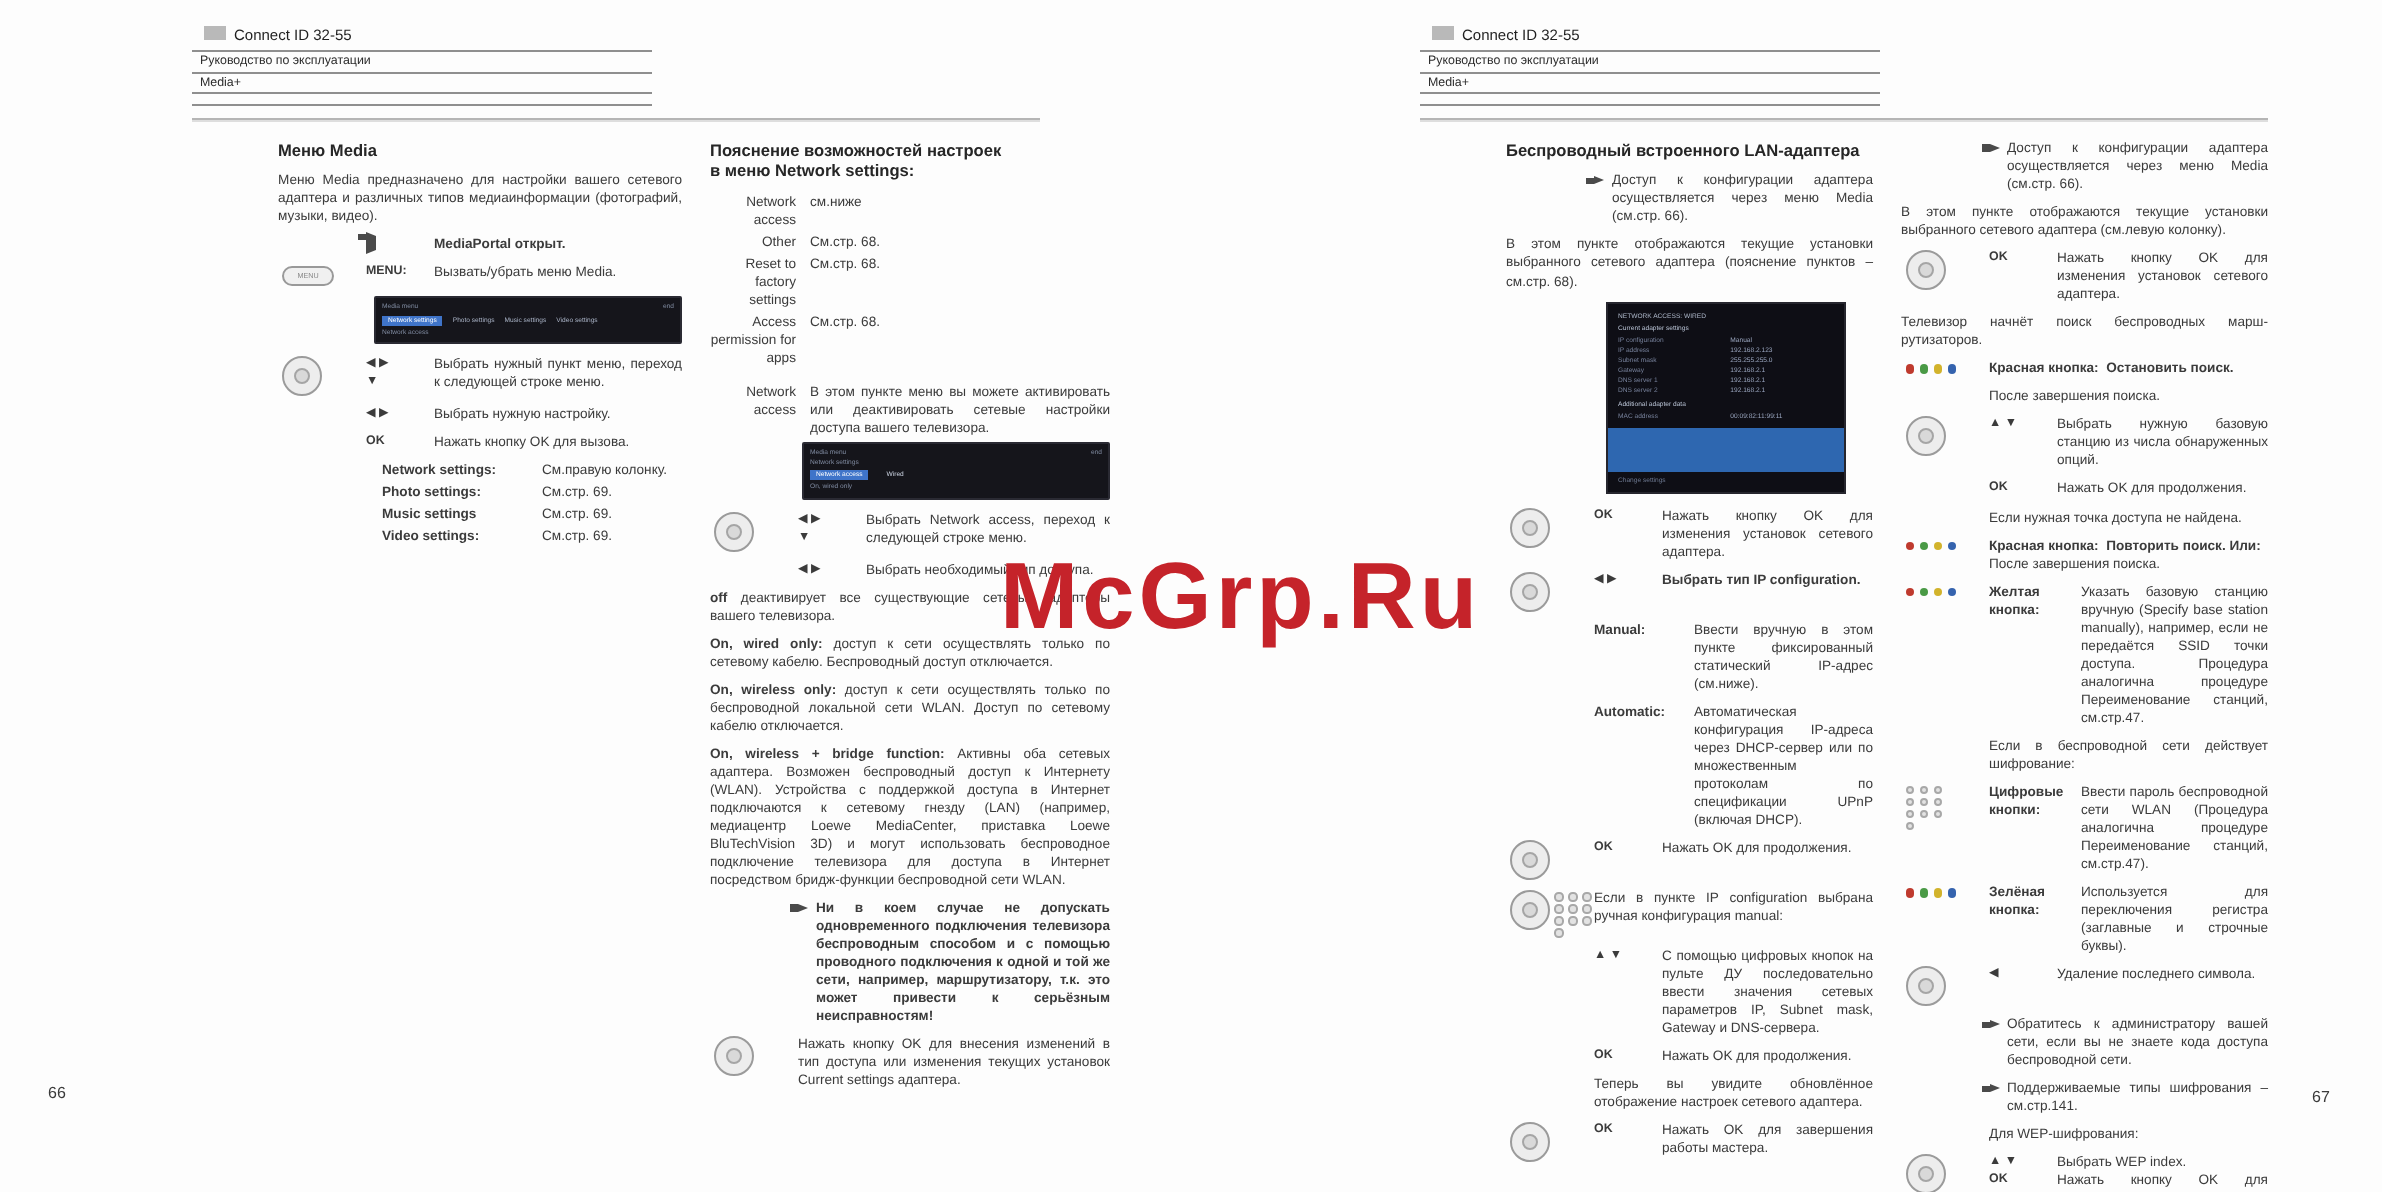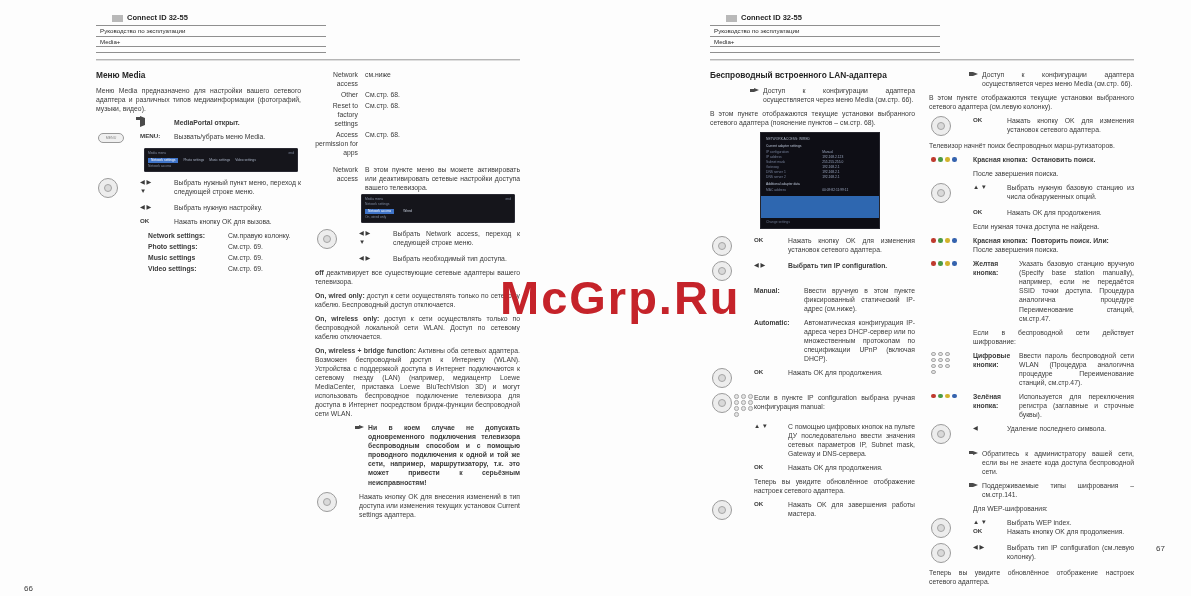--- a/index.html
+++ b/index.html
@@ -9,29 +9,29 @@
     font-family:"Liberation Sans","DejaVu Sans",sans-serif;
     color:#3b3b3b;
     position:relative;
     overflow:hidden;
   }
   .page { position:absolute; top:13px; width:424px; }
   #page66 { left:96px; }
   #page67 { left:710px; }
 
   
-  .hdr-title { display:flex; align-items:flex-end; gap:4px; font-size:7.5px; font-weight:bold; color:#1f1f1f; margin-left:16px;}
+  .hdr-title { display:flex; align-items:flex-start; gap:4px; font-size:7.5px; font-weight:normal; color:#1f1f1f; margin-left:6px;}
   .hdr-sq { width:11px; height:7px; background:#b9b9b9; flex:none; }
   .hdr-lines { width:230px; border-top:1px solid #8f8f8f; margin-top:3px; font-size:6.2px; color:#2c2c2c; }
   .hdr-line { border-bottom:1px solid #8f8f8f; padding:1px 0 1.5px 4px; min-height:8px; }
   .hdr-line.empty { min-height:6px; }
   .hdr-band { margin-top:6px; border-top:1px solid #b5b5b5; border-bottom:1px solid #dedede; height:2px; }
 
   
-  .cols { display:flex; gap:14px; margin-top:9px; }
+  .cols { display:flex; gap:14px; margin-top:9px;margin-left:43px; }
   .col { width:205px; font-size:6.8px; line-height:1.33; }
   h3 { font-size:8.3px; color:#262626; margin-bottom:6px; line-height:1.25; }
   .pre { white-space:pre-line; }
   p { margin-bottom:5px; text-align:justify; }
   .b { font-weight:bold; }
 
   .row { display:flex; margin-bottom:5px; align-items:flex-start; }
   .ic { width:44px; flex:none; display:flex; gap:2px; padding-left:2px; }
   .keys { width:34px; flex:none; font-weight:bold; font-size:6.2px; white-space:pre-line; line-height:1.45; }
   .txt { flex:1; text-align:justify; }
@@ -70,21 +70,21 @@
   .scr3 { margin:3px 0 7px 50px; width:120px; background:#0e0e15; padding:4px 5px 0; font-size:3.3px; color:#8d97ad; line-height:1.5; border:1px solid #26262e; }
   .s3title { color:#aeb8ca; margin-bottom:2px; }
   .s3sect { color:#b9c3d5; margin:2px 0 1px; }
   .s3row { display:flex; }
   .s3l { width:52%; flex:none; color:#76809a; }
   .s3v { color:#9aa6bf; }
   .s3band { height:22px; background:#2e67b0; margin:3px -5px 0; }
   .s3foot { margin:0 -5px; padding:2px 5px 3px; color:#6d7890; }
 
   .pagenum { position:absolute; font-size:8px; color:#3b3b3b; }
-  #pn66 { left:24px; top:584px; }
+  #pn66 { left:24px; top:542px; }
   #pn67 { left:1156px; top:544px; }
 
   .wm { position:absolute; left:500px; top:270px; font-size:47px; font-weight:600; letter-spacing:2px; color:#c5232a; z-index:10; font-family:"Liberation Sans","DejaVu Sans",sans-serif; }
 </style>
 </head>
 <body>
 
 <div class="page" id="page66">
   <div class="hdr-title">
     <span class="hdr-sq"></span>
@@ -162,20 +162,22 @@
         <span class="t">Music settings</span>
         <span>См.стр. 69.</span>
       </div>
       <div class="dl-row">
         <span class="t">Video settings:</span>
         <span>См.стр. 69.</span>
       </div>
     </div>
 
     <div class="col">
+      <h3 class="pre">Пояснение возможностей настроек
+в меню Network settings:</h3>
 
       <div class="ref-row">
         <span class="t">Network access</span>
         <span class="d">см.ниже</span>
       </div>
       <div class="ref-row">
         <span class="t">Other</span>
         <span class="d">См.стр. 68.</span>
       </div>
       <div class="ref-row">

